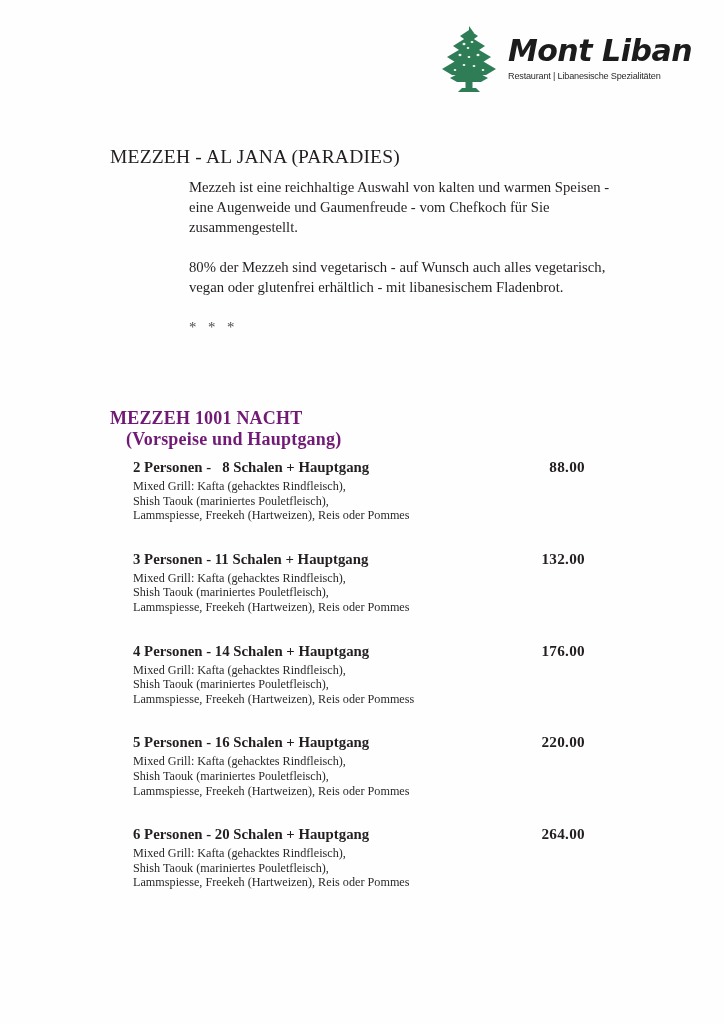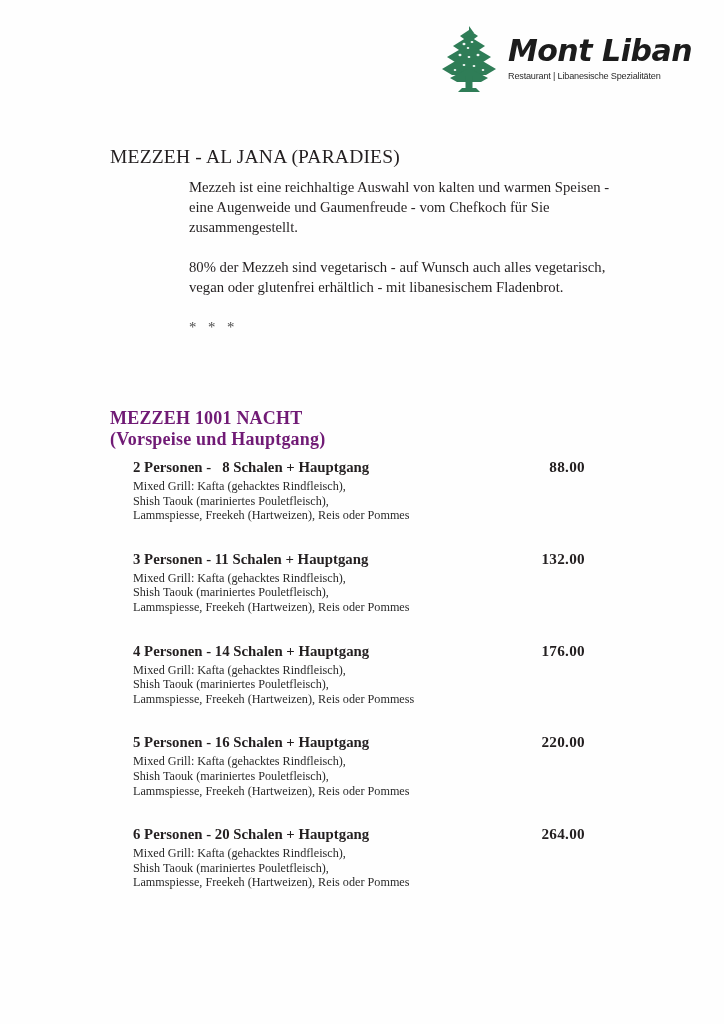--- a/index.html
+++ b/index.html
@@ -109,20 +109,21 @@
     left: 110px;
     top: 393px;
     font-size: 18px;
     font-weight: 700;
     line-height: 21px;
     letter-spacing: 0.2px;
     color: #701a75;
   }
   .section-title .sub {
     display: block;
+    margin-left: 16px;
   }
 
   
   .menu {
     position: absolute;
     left: 133px;
     top: 458px;
     width: 452px;
   }
   .menu-item {

